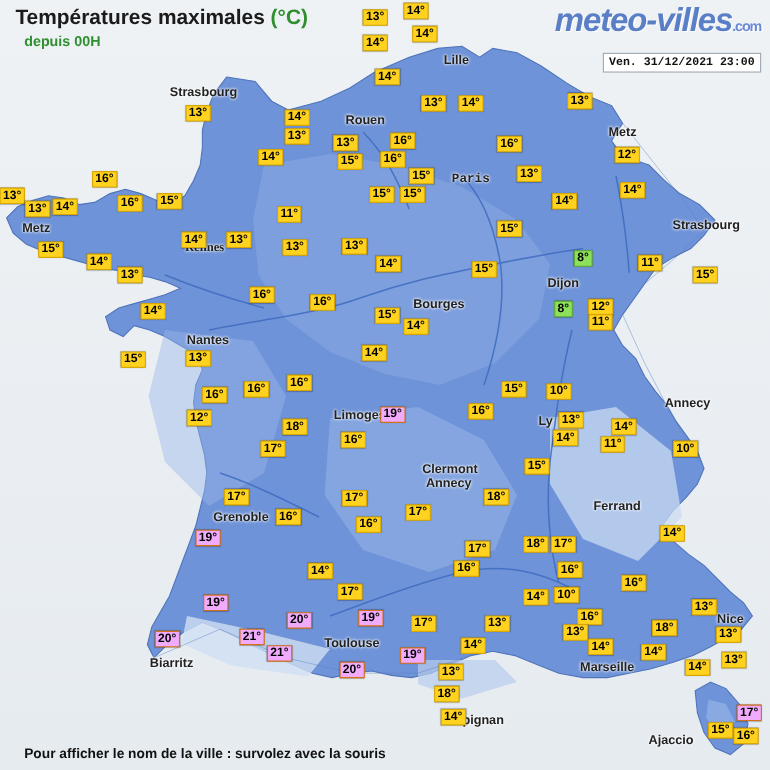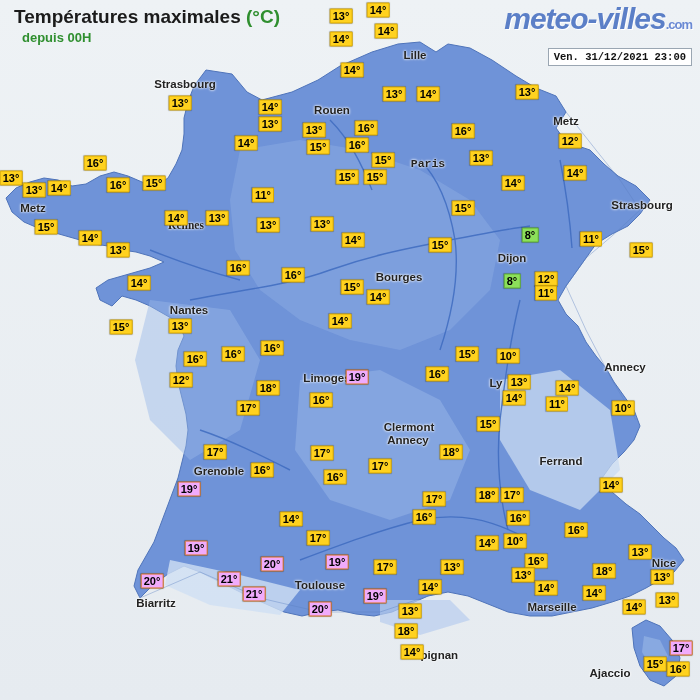--- a/index.html
+++ b/index.html
@@ -293,13 +293,14 @@
       <div class="temp orange" style="left: 320px; top: 609px;">20°</div>
       <div class="temp orange" style="left: 375px; top: 596px;">19°</div>
       <div class="temp yellow" style="left: 410px; top: 611px;">13°</div>
       <div class="temp yellow" style="left: 406px; top: 631px;">18°</div>
       <div class="temp yellow" style="left: 412px; top: 652px;">14°</div>
       <div class="temp orange" style="left: 681px; top: 648px;">17°</div>
       <div class="temp yellow" style="left: 655px; top: 664px;">15°</div>
       <div class="temp yellow" style="left: 678px; top: 669px;">16°</div>
     </div>
 
+  <div class="footer">Pour afficher le nom de la ville : survolez avec la souris</div>
 </div>
 
 </body></html>

